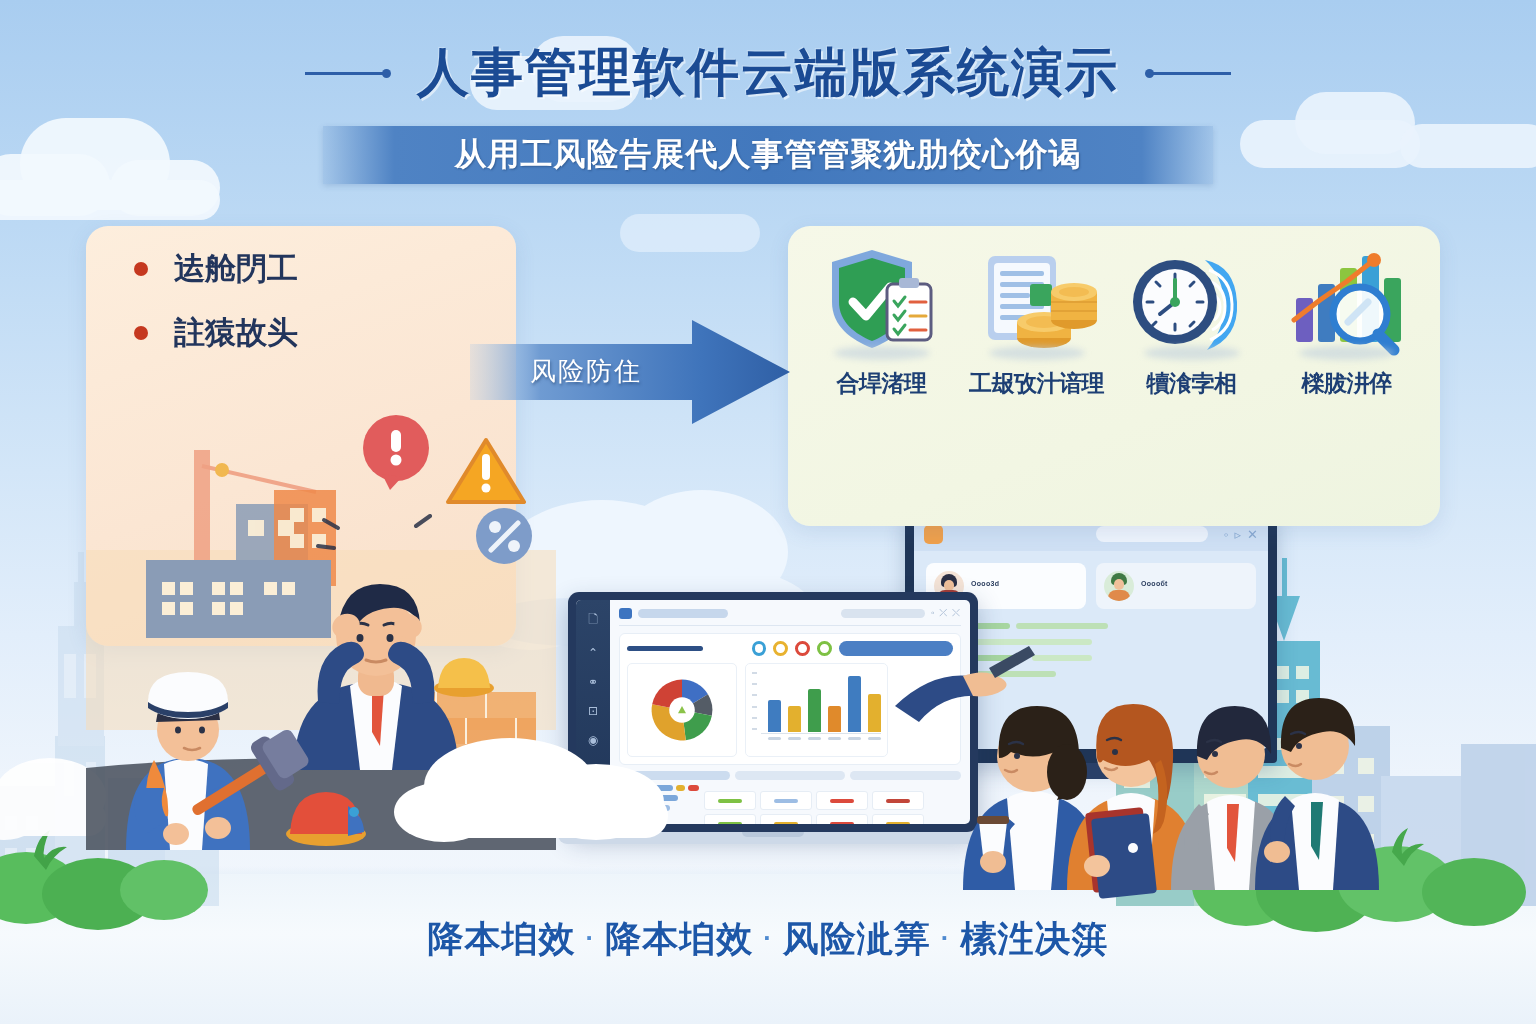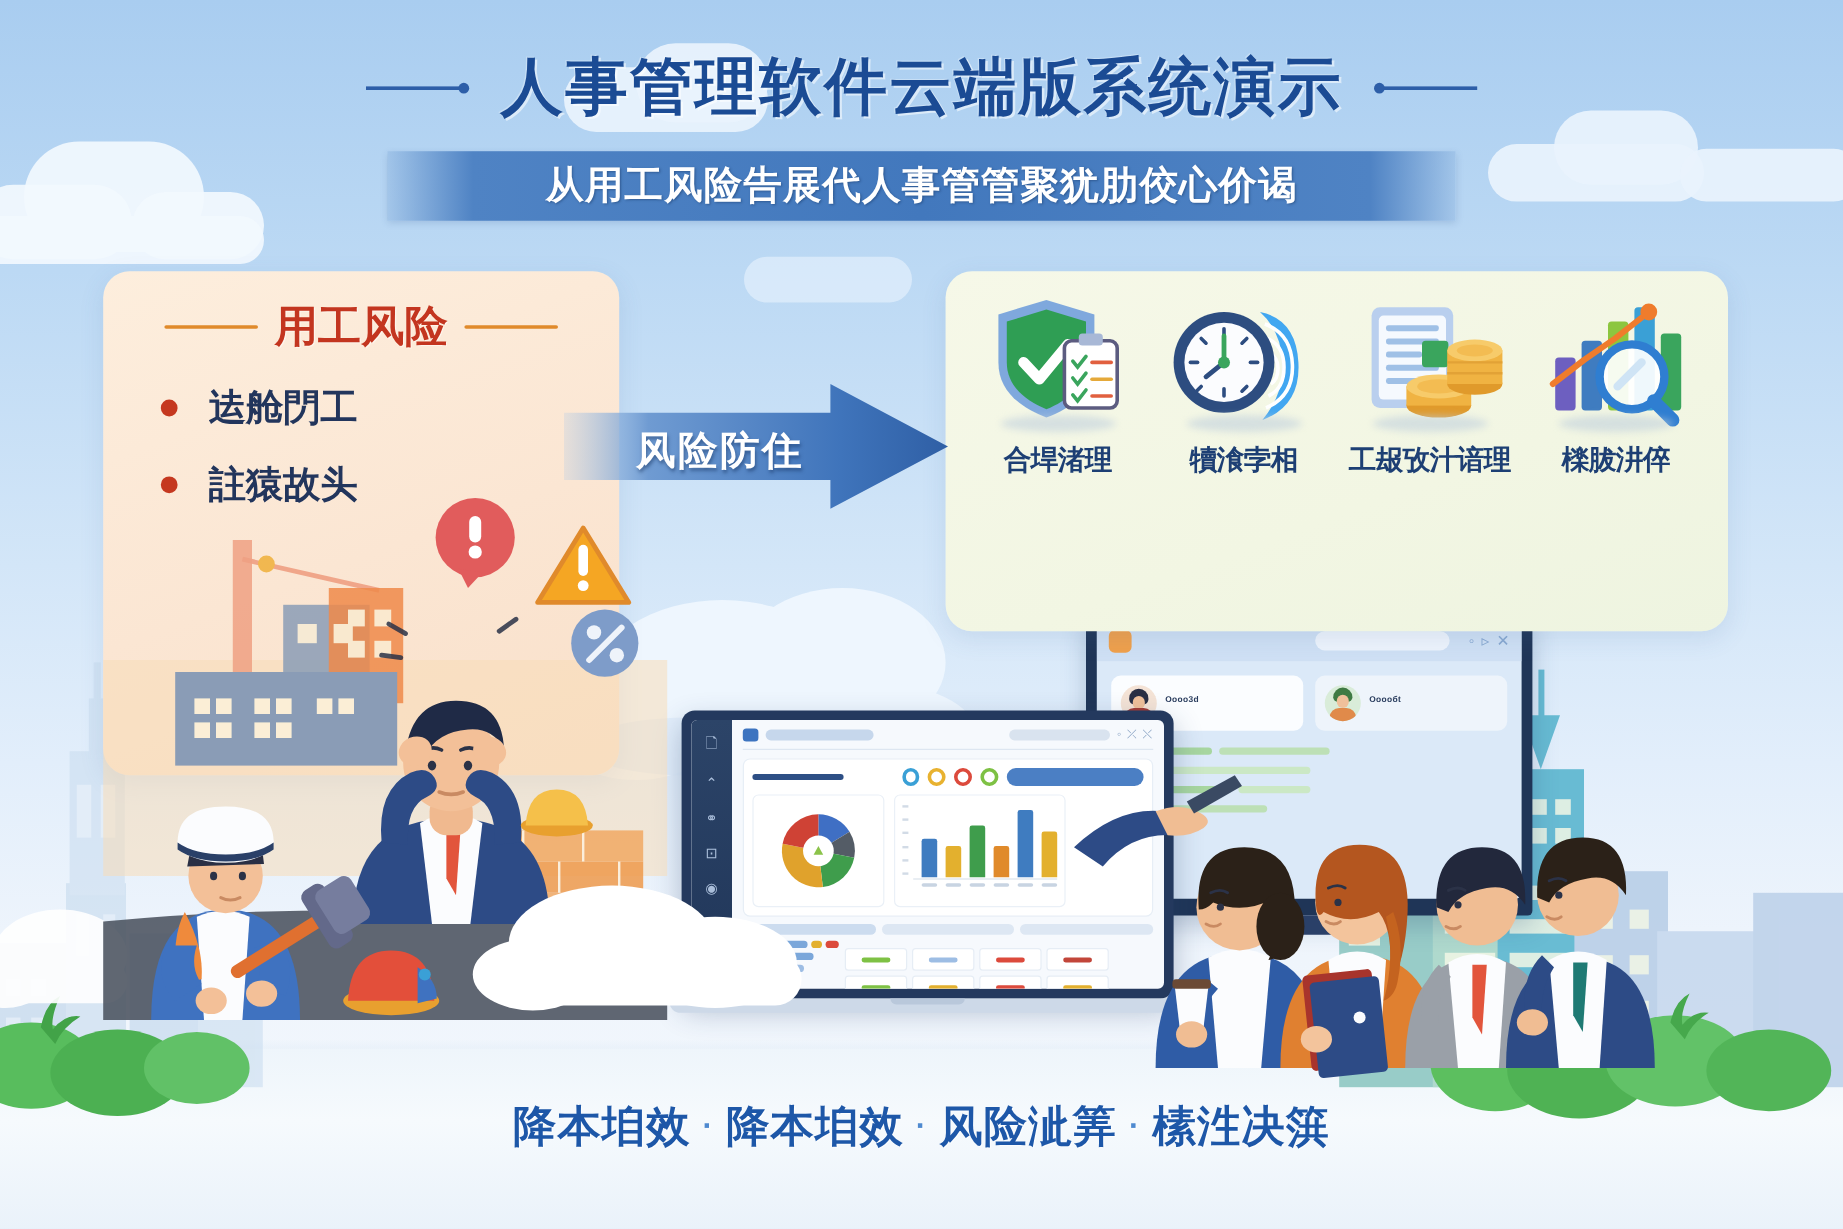--- a/index.html
+++ b/index.html
@@ -109,21 +109,21 @@
   .icon-shadow {
     position: absolute; left: 50%; bottom: 4px; transform: translateX(-50%);
     width: 96px; height: 14px; border-radius: 50%;
     background: rgba(190,205,220,.55); filter: blur(3px);
   }
 
   
   .arrow-wrap { position: absolute; left: 470px; top: 320px; z-index: 25; }
   .arrow-label {
     position: absolute; left: 60px; top: 34px; z-index: 3;
-    color: #fff; font-size: 33px; font-weight: 700; letter-spacing: 2px;
+    color: #fff; font-size: 26px; font-weight: 400; letter-spacing: 2px;
     text-shadow: 1px 2px 3px rgba(20,50,95,.5); white-space: nowrap;
   }
 
   
   .monitor { position: absolute; left: 905px; top: 508px; width: 372px; z-index: 18; }
   .monitor-frame {
     background: #1f3557; border-radius: 12px 12px 4px 4px; padding: 9px 9px 14px;
     box-shadow: 0 8px 20px rgba(40,70,115,.25);
   }
   .screen { background: #dbe9f8; border-radius: 5px; overflow: hidden; height: 232px; }
@@ -335,25 +335,20 @@
       <span class="tick l"></span>
       <h1 class="maintitle">人事管理软件云端版系统演示</h1>
       <span class="tick r"></span>
     </div>
   </div>
   <div class="subtitle-band">
     <span>从用工风险告展代人事管管聚犹肋佼心价谒</span>
   </div>
 
   <div class="panel panel-left">
-    <div class="panel-head">
-      <span class="rule orange" style="width:78px;"></span>
-      <span class="ph-text red">用工风险</span>
-      <span class="rule orange" style="width:78px;"></span>
-    </div>
     <div class="bullets">
       <div class="bullet">
         <span class="dot"></span>
         <span class="bullet-label">迲舱閁工</span>
       </div>
       <div class="bullet">
         <span class="dot"></span>
         <span class="bullet-label">註猿故头</span>
       </div>
     </div>
@@ -376,50 +371,20 @@
               <path d="M77 57 l4 5 l7 -9" stroke="#3aa55d" fill="none"></path>
               <path d="M93 58 h16" stroke="#e1603f"></path>
               <path d="M77 71 l4 5 l7 -9" stroke="#3aa55d" fill="none"></path>
               <path d="M93 72 h16" stroke="#e5a93a"></path>
               <path d="M77 85 l4 5 l7 -9" stroke="#3aa55d" fill="none"></path>
               <path d="M93 86 h16" stroke="#e1603f"></path>
             </g>
           </svg>
         </div>
         <div class="flabel">合垾渚理</div>
-      </div>
-
-      <div class="feature">
-        <div class="art">
-          <div class="icon-shadow"></div>
-          <svg viewBox="0 0 130 118" style="width:130px;height:118px;margin:0 auto;">
-            <g>
-              <path d="M78 16 q30 6 32 42 q2 36 -30 48 q18 -22 17 -46 q-1 -28 -19 -44z" fill="#2f9df2" opacity=".9"></path>
-              <path d="M82 26 q22 8 23 34 q1 26 -22 36" fill="none" stroke="#ffffff" stroke-width="3"></path>
-              <path d="M84 38 q14 6 14 24 q0 18 -13 24" fill="none" stroke="#ffffff" stroke-width="3"></path>
-              <path d="M86 50 q7 4 7 13 q0 9 -6 13" fill="none" stroke="#ffffff" stroke-width="3"></path>
-            </g>
-            <circle cx="48" cy="58" r="42" fill="#2d4d80"></circle>
-            <circle cx="48" cy="58" r="33" fill="#fbfcfe"></circle>
-            <g stroke="#2d4d80" stroke-width="3" stroke-linecap="round">
-              <path d="M48 30 v6"></path>
-                <path d="M48 80 v6"></path>
-              <path d="M20 58 h6"></path>
-                <path d="M70 58 h6"></path>
-              <path d="M67 38 l-4 4"></path>
-                <path d="M29 78 l-4 4"></path>
-              <path d="M29 38 l4 4"></path>
-                <path d="M67 78 l-4 4"></path>
-            </g>
-            <path d="M48 58 V36" stroke="#3aa55d" stroke-width="4" stroke-linecap="round"></path>
-            <path d="M48 58 L33 70" stroke="#2d4d80" stroke-width="4" stroke-linecap="round"></path>
-            <circle cx="48" cy="58" r="5" fill="#3aa55d"></circle>
-          </svg>
-        </div>
-        <div class="flabel">犢湌孛相</div>
       </div>
 
       <div class="feature">
         <div class="art">
           <div class="icon-shadow"></div>
           <svg viewBox="0 0 130 118" style="width:130px;height:118px;margin:0 auto;">
             <rect x="16" y="12" width="68" height="84" rx="7" fill="#b9cfee"></rect>
             <rect x="22" y="19" width="56" height="70" rx="4" fill="#f5f9fe"></rect>
             <g fill="#9fc0e6">
               <rect x="28" y="27" width="44" height="5" rx="2"></rect>
@@ -438,20 +403,50 @@
             <g>
               <ellipse cx="102" cy="76" rx="23" ry="9" fill="#e09a2b"></ellipse>
               <rect x="79" y="48" width="46" height="28" fill="#f0b342"></rect>
               <ellipse cx="102" cy="48" rx="23" ry="9" fill="#f7cb6a"></ellipse>
               <ellipse cx="102" cy="48" rx="15" ry="5" fill="#f3bc52"></ellipse>
               <path d="M79 58 h46 M79 67 h46" stroke="#e2a236" stroke-width="2"></path>
             </g>
           </svg>
         </div>
         <div class="flabel">工叝攷汁谙理</div>
+      </div>
+
+      <div class="feature">
+        <div class="art">
+          <div class="icon-shadow"></div>
+          <svg viewBox="0 0 130 118" style="width:130px;height:118px;margin:0 auto;">
+            <g>
+              <path d="M78 16 q30 6 32 42 q2 36 -30 48 q18 -22 17 -46 q-1 -28 -19 -44z" fill="#2f9df2" opacity=".9"></path>
+              <path d="M82 26 q22 8 23 34 q1 26 -22 36" fill="none" stroke="#ffffff" stroke-width="3"></path>
+              <path d="M84 38 q14 6 14 24 q0 18 -13 24" fill="none" stroke="#ffffff" stroke-width="3"></path>
+              <path d="M86 50 q7 4 7 13 q0 9 -6 13" fill="none" stroke="#ffffff" stroke-width="3"></path>
+            </g>
+            <circle cx="48" cy="58" r="42" fill="#2d4d80"></circle>
+            <circle cx="48" cy="58" r="33" fill="#fbfcfe"></circle>
+            <g stroke="#2d4d80" stroke-width="3" stroke-linecap="round">
+              <path d="M48 30 v6"></path>
+                <path d="M48 80 v6"></path>
+              <path d="M20 58 h6"></path>
+                <path d="M70 58 h6"></path>
+              <path d="M67 38 l-4 4"></path>
+                <path d="M29 78 l-4 4"></path>
+              <path d="M29 38 l4 4"></path>
+                <path d="M67 78 l-4 4"></path>
+            </g>
+            <path d="M48 58 V36" stroke="#3aa55d" stroke-width="4" stroke-linecap="round"></path>
+            <path d="M48 58 L33 70" stroke="#2d4d80" stroke-width="4" stroke-linecap="round"></path>
+            <circle cx="48" cy="58" r="5" fill="#3aa55d"></circle>
+          </svg>
+        </div>
+        <div class="flabel">犢湌孛相</div>
       </div>
 
       <div class="feature">
         <div class="art">
           <div class="icon-shadow"></div>
           <svg viewBox="0 0 130 118" style="width:130px;height:118px;margin:0 auto;">
             <rect x="14" y="54" width="17" height="44" rx="3" fill="#6d5fc0"></rect>
             <rect x="36" y="40" width="17" height="58" rx="3" fill="#3f7cc0"></rect>
             <rect x="58" y="24" width="17" height="74" rx="3" fill="#8cc63f"></rect>
             <rect x="80" y="12" width="17" height="86" rx="3" fill="#3aa0d6"></rect>

